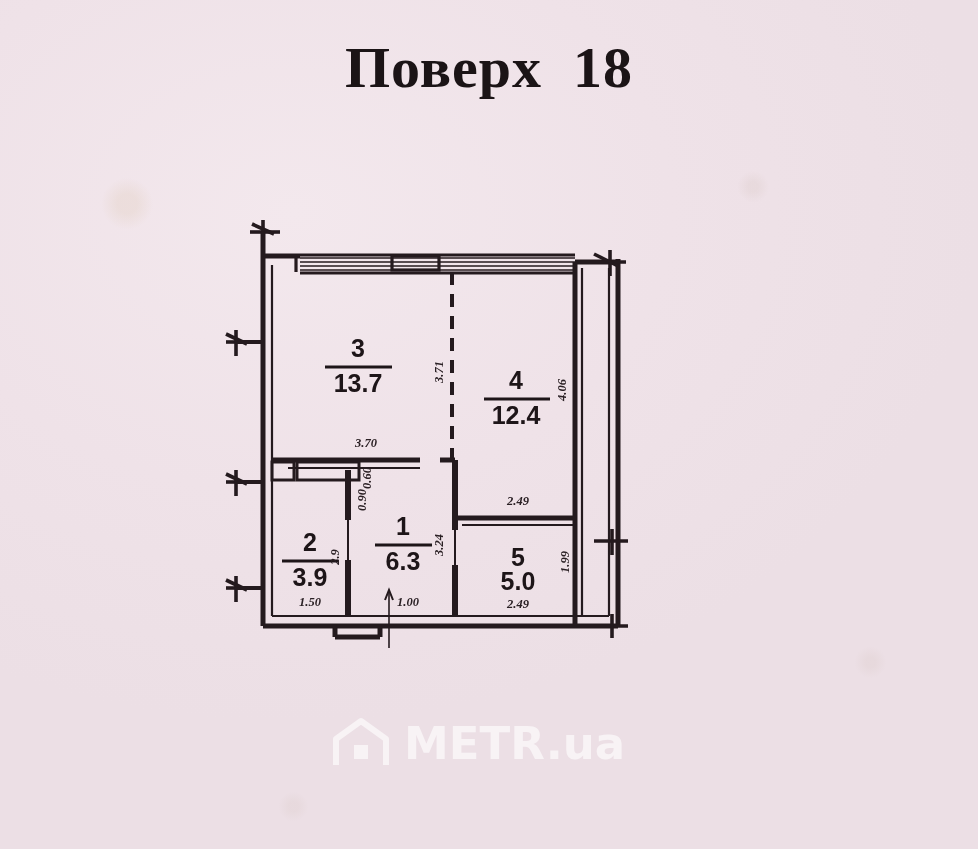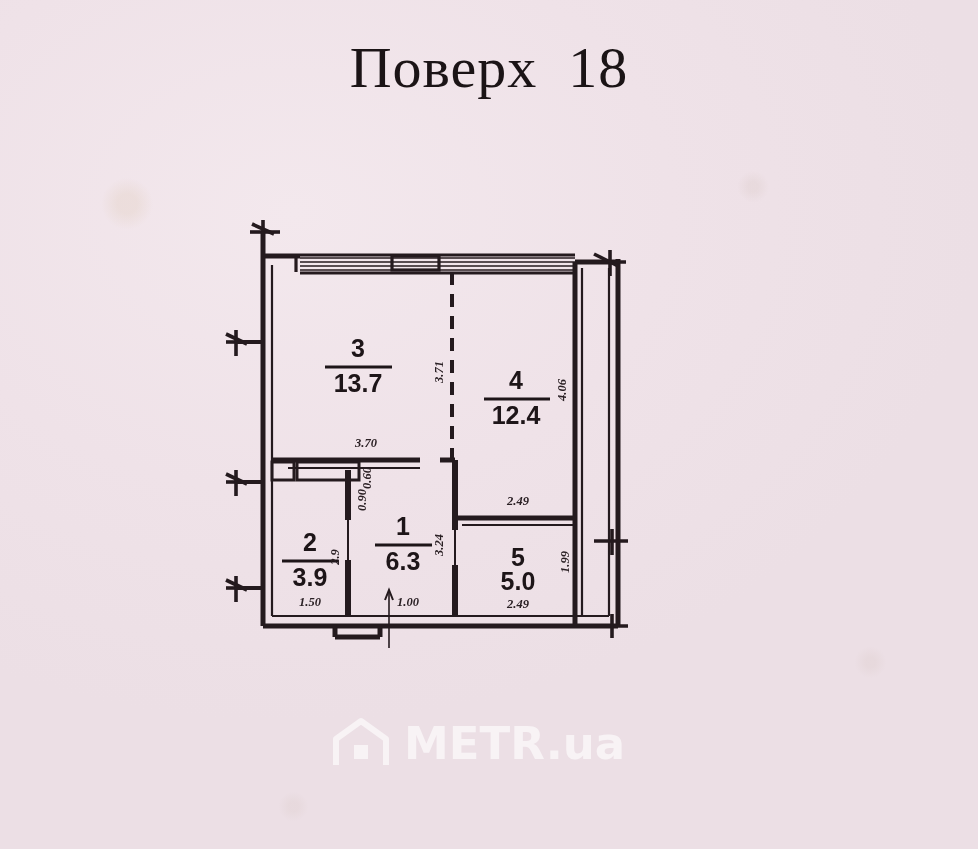--- a/index.html
+++ b/index.html
@@ -33,21 +33,21 @@
       radial-gradient(circle at 30% 95%, rgba(200,180,170,0.13) 0 5px, rgba(200,180,170,0) 15px);
     pointer-events: none;
   }
   #title {
     position: absolute;
     left: 0;
     top: 34px;
     width: 978px;
     text-align: center;
     font-family: "Liberation Serif", serif;
-    font-weight: normal;
+    font-weight: bold;
     font-size: 58px;
     letter-spacing: 1px;
     color: #1b1416;
     white-space: pre;
   }
   #plan-wrap {
     position: absolute;
     left: 0;
     top: 0;
     width: 978px;

